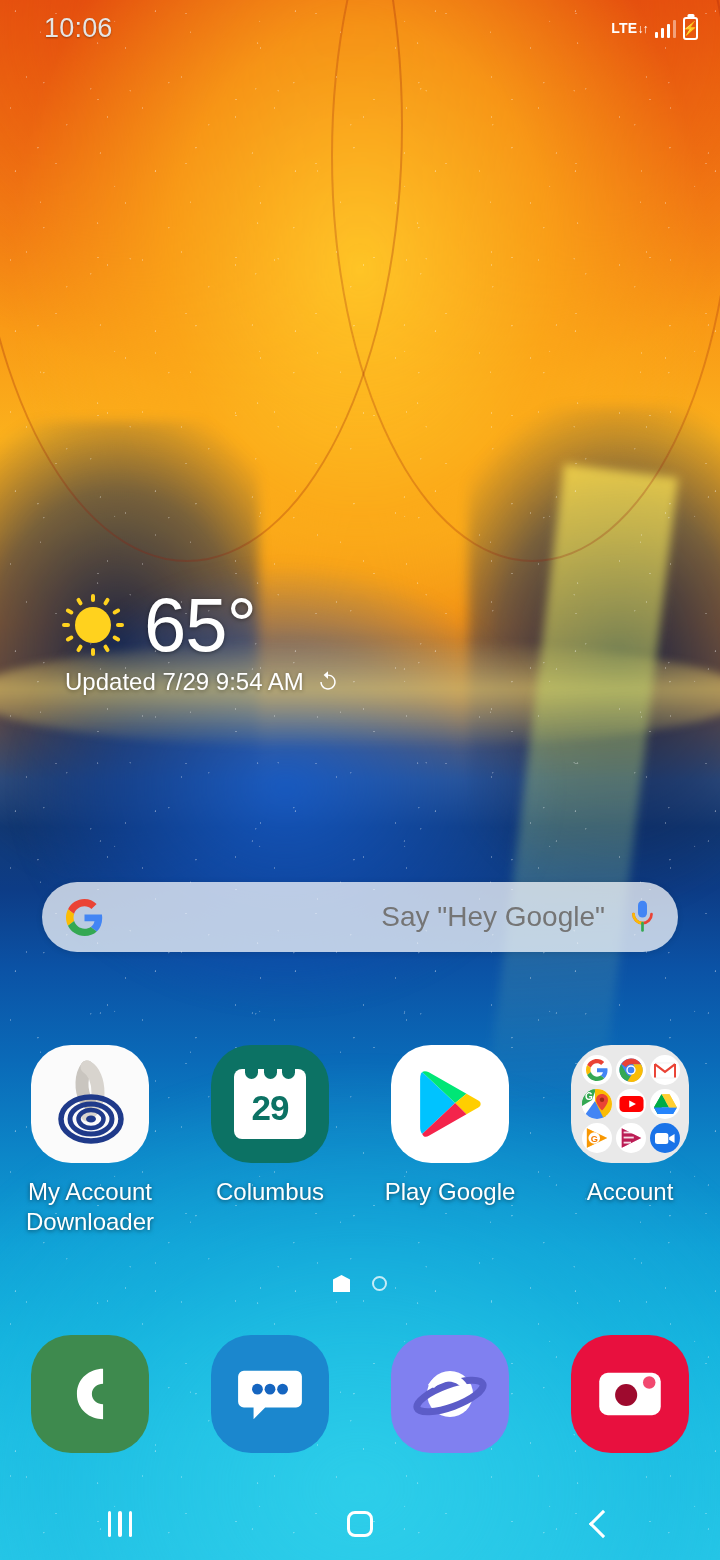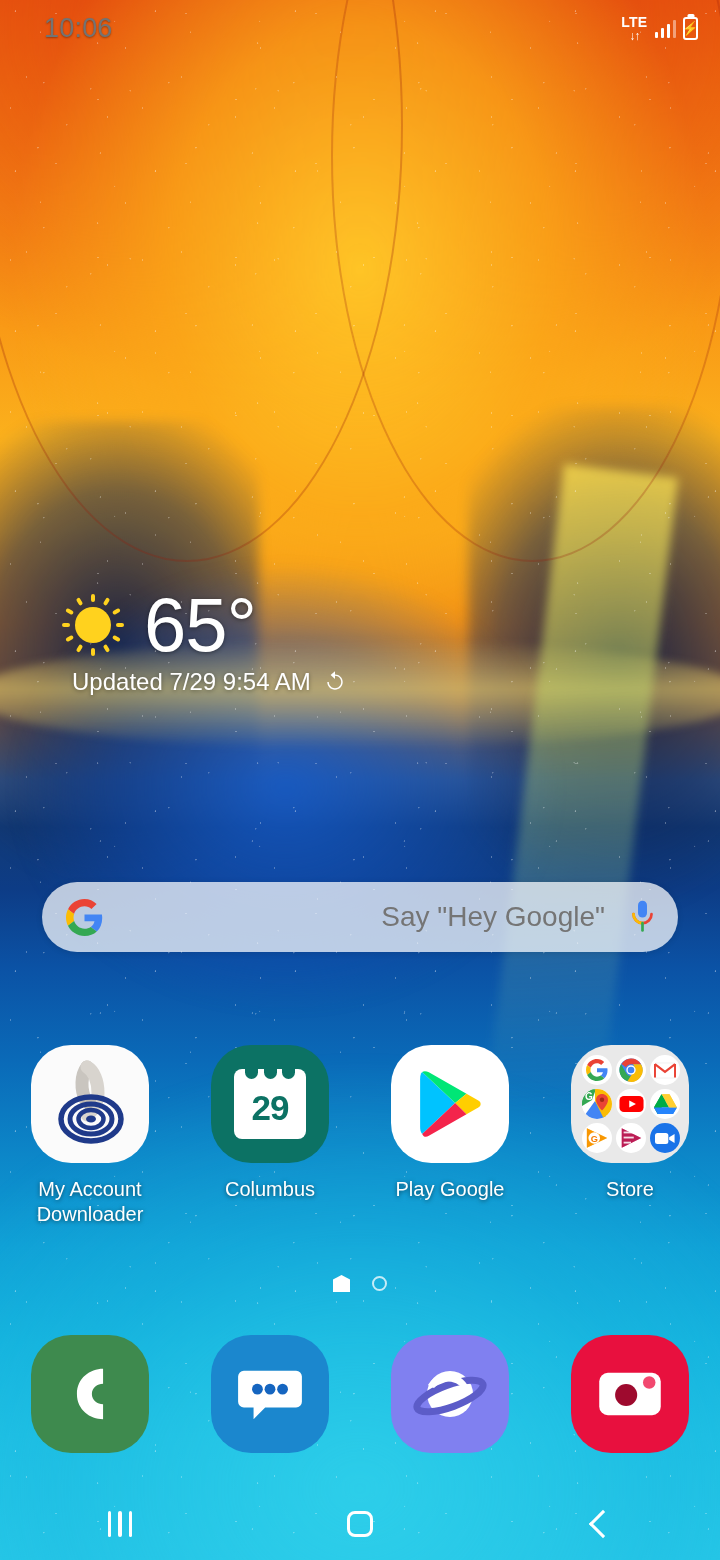--- a/index.html
+++ b/index.html
@@ -121,26 +121,26 @@
       132px 152px,158px 178px,142px 162px,152px 172px,128px 148px,162px 182px;
   }
 
   
   #status-bar {
     position:absolute; left:0; top:0; width:720px; height:56px;
     display:flex; align-items:center; justify-content:space-between;
     padding:0 22px 0 44px; z-index:20;
   }
   #clock {
-    color:#737373; font-size:27px; letter-spacing:.2px;
+    color:#e5e5e5; font-size:27px; letter-spacing:.2px;
     text-shadow:0 1px 2px rgba(0,0,0,.35);
   }
   .status-right { display:flex; align-items:center; gap:7px; }
   .lte-group {
-    display:flex; flex-direction:column; align-items:center; line-height:1;
+    display:flex; flex-direction:row; align-items:center; line-height:1;
   }
   .lte-text { color:#fff; font-size:14px; font-weight:bold; letter-spacing:.3px; }
   .lte-arrows { color:#fff; font-size:12px; margin-top:1px; letter-spacing:-1px; }
   .signal { display:flex; align-items:flex-end; gap:2.5px; height:20px; }
   .signal i { display:block; width:3.5px; background:#fff; border-radius:1px; }
   .signal i:nth-child(1){ height:6px; }
   .signal i:nth-child(2){ height:10px; }
   .signal i:nth-child(3){ height:14px; }
   .signal i:nth-child(4){ height:18px; opacity:.45; }
   .battery {
@@ -175,21 +175,21 @@
     letter-spacing:-1px;
   }
   .w-loc {
     display:flex; align-items:center; gap:8px;
     margin-top:6px; margin-left:4px;
   }
   .pin { width:17px; height:24px; flex:none; }
   .loc-name { color:#fff; font-size:34px; font-weight:400; }
   .w-updated {
     display:flex; align-items:center; gap:12px;
-    margin-top:6px; margin-left:16px;
+    margin-top:6px; margin-left:9px;
   }
   .upd-text { color:#fff; font-size:24px; font-weight:400; }
   .refresh { width:24px; height:24px; flex:none; }
 
   
   #search-bar {
     position:absolute; left:42px; top:882px; width:636px; height:70px;
     background:rgba(255,255,255,.72);
     border-radius:35px; z-index:15;
     display:flex; align-items:center;
@@ -208,21 +208,21 @@
     position:absolute; left:0; top:1045px; width:720px;
     display:grid; grid-template-columns:repeat(4,1fr);
     z-index:15;
   }
   .app {
     display:flex; flex-direction:column; align-items:center;
   }
   .app-icon { width:118px; height:118px; position:relative; }
   .app-label {
     margin-top:14px; width:150px; text-align:center;
-    color:#fff; font-size:20px; line-height:1.25;
+    color:#fff; font-size:24px; line-height:1.25;
     text-shadow:0 1px 4px rgba(0,0,0,.55);
     word-wrap:break-word;
   }
   .squircle { border-radius:34%; }
 
   
   .icon-mad { background:#fbfbfb; overflow:hidden; }
   
   .icon-cal { background:#0C7264; display:flex; align-items:center; justify-content:center; }
   .cal-page {
@@ -503,21 +503,21 @@
           </svg>
         </div>
 
         <div class="mini" style="background:#1A73E8">
           <svg viewBox="0 0 26 18" width="22" height="15">
             <rect x="1" y="2.5" width="16" height="13" rx="3" fill="#fff"></rect>
             <path d="M18 7.5 L24.5 3.5 L24.5 14.5 L18 10.5 Z" fill="#fff"></path>
           </svg>
         </div>
       </div>
-      <div class="app-label">Store</div>
+      <div class="app-label">Account</div>
     </div>
 
   </div>
 
   <div id="page-indicator">
     <div class="pi-home"></div>
     <div class="pi-dot"></div>
   </div>
 
   <div id="dock">

